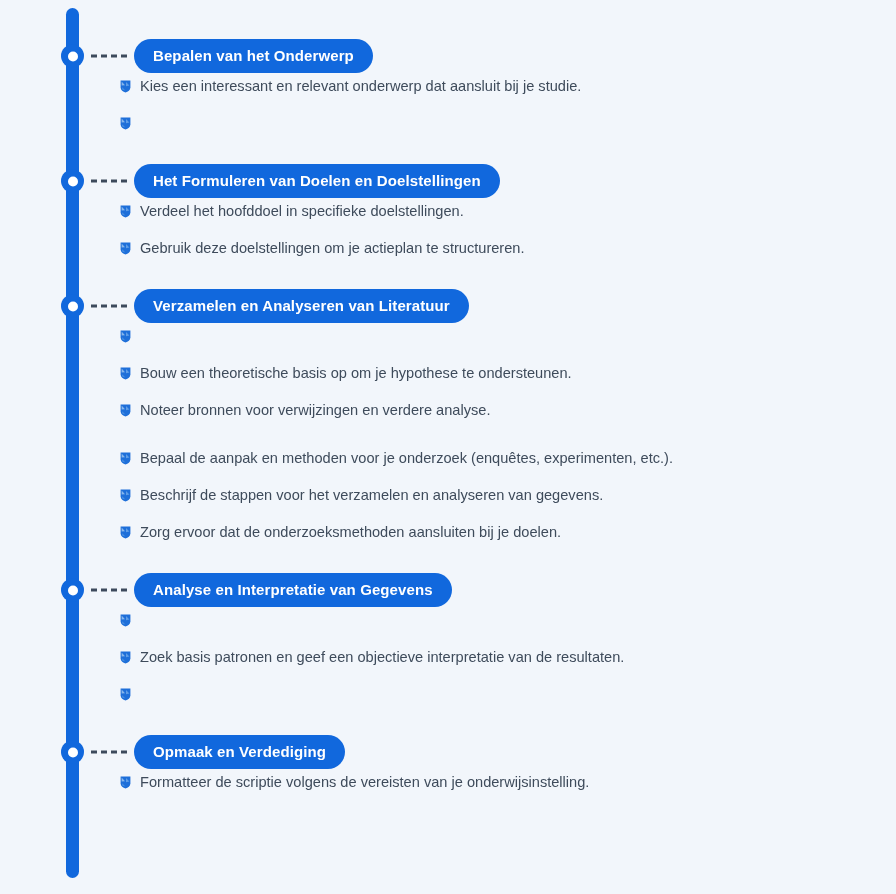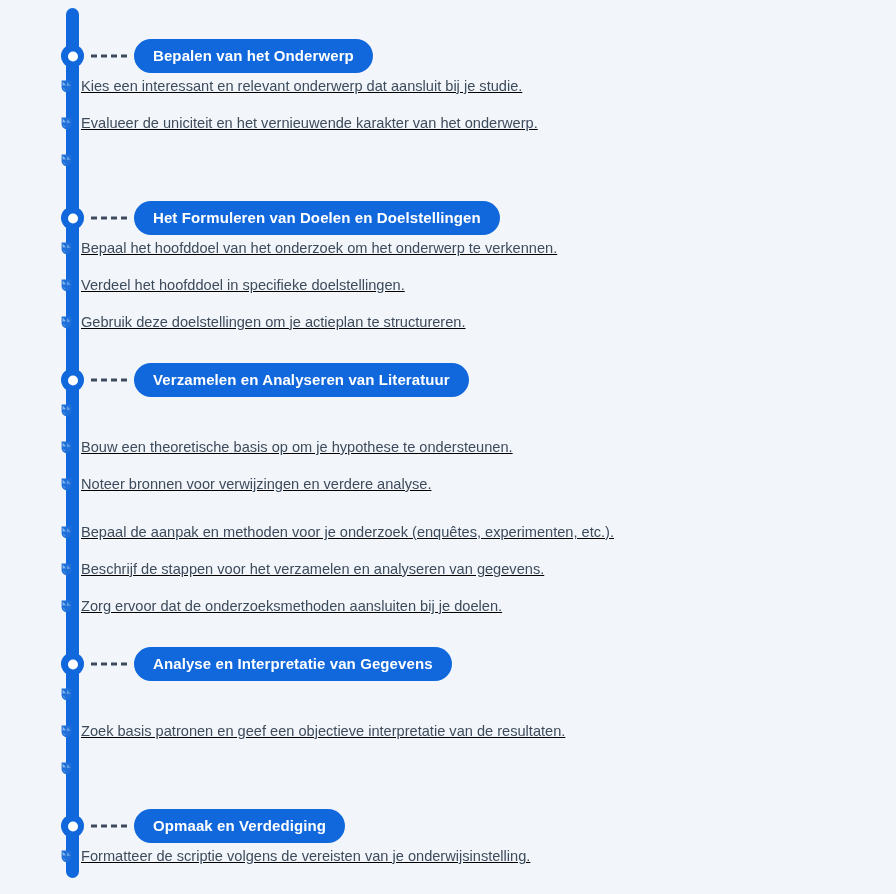--- a/index.html
+++ b/index.html
@@ -112,23 +112,22 @@
   .bullets {
     margin: 0;
     padding: 0;
     list-style: none;
   }
 
   .bullet {
     display: flex;
     align-items: flex-start;
     height: 37px;
-    padding-left: 61px;
+    padding-left: 120px;
     box-sizing: border-box;
-    text-decoration: underline;
   }
 
   .bullet-icon {
     flex: 0 0 auto;
     width: 11px;
     height: 13px;
     margin-top: 4px;
     margin-right: 9px;
   }
   .bullet-icon svg { display: block; }
@@ -177,31 +176,20 @@
           </li>
           <li class="bullet">
             <span class="bullet-icon">
               <svg viewBox="0 0 11 13" width="11" height="13" aria-hidden="true">
                 <path d="M0.6 0.6 H10.4 V7.2 C10.4 10.0 8.0 11.7 5.5 12.5 C3.0 11.7 0.6 10.0 0.6 7.2 Z" fill="#1e6fd9"></path>
                 <path d="M1.6 1.6 L5.0 5.2 L1.6 5.6 Z" fill="#9cc4ef" opacity="0.85"></path>
                 <path d="M6.0 2.0 L9.4 5.6 L6.0 6.2 Z" fill="#6ba6e8" opacity="0.85"></path>
                 <path d="M2.2 7.2 L5.4 10.6 L2.2 9.6 Z" fill="#5f9fe6" opacity="0.7"></path>
               </svg>
             </span>
-            <span class="bullet-text">Evalueer de uniciteit en het vernieuwende karakter van het onderwerp.</span>
-          </li>
-          <li class="bullet">
-            <span class="bullet-icon">
-              <svg viewBox="0 0 11 13" width="11" height="13" aria-hidden="true">
-                <path d="M0.6 0.6 H10.4 V7.2 C10.4 10.0 8.0 11.7 5.5 12.5 C3.0 11.7 0.6 10.0 0.6 7.2 Z" fill="#1e6fd9"></path>
-                <path d="M1.6 1.6 L5.0 5.2 L1.6 5.6 Z" fill="#9cc4ef" opacity="0.85"></path>
-                <path d="M6.0 2.0 L9.4 5.6 L6.0 6.2 Z" fill="#6ba6e8" opacity="0.85"></path>
-                <path d="M2.2 7.2 L5.4 10.6 L2.2 9.6 Z" fill="#5f9fe6" opacity="0.7"></path>
-              </svg>
-            </span>
           </li>
         </ul>
       </div>
       <div class="step step-2">
         <div class="step-head">
           <span class="node"></span>
           <span class="connector">
             <i></i>
             <i></i>
             <i></i>
@@ -212,31 +200,20 @@
         <ul class="bullets">
           <li class="bullet">
             <span class="bullet-icon">
               <svg viewBox="0 0 11 13" width="11" height="13" aria-hidden="true">
                 <path d="M0.6 0.6 H10.4 V7.2 C10.4 10.0 8.0 11.7 5.5 12.5 C3.0 11.7 0.6 10.0 0.6 7.2 Z" fill="#1e6fd9"></path>
                 <path d="M1.6 1.6 L5.0 5.2 L1.6 5.6 Z" fill="#9cc4ef" opacity="0.85"></path>
                 <path d="M6.0 2.0 L9.4 5.6 L6.0 6.2 Z" fill="#6ba6e8" opacity="0.85"></path>
                 <path d="M2.2 7.2 L5.4 10.6 L2.2 9.6 Z" fill="#5f9fe6" opacity="0.7"></path>
               </svg>
             </span>
-            <span class="bullet-text">Bepaal het hoofddoel van het onderzoek om het onderwerp te verkennen.</span>
-          </li>
-          <li class="bullet">
-            <span class="bullet-icon">
-              <svg viewBox="0 0 11 13" width="11" height="13" aria-hidden="true">
-                <path d="M0.6 0.6 H10.4 V7.2 C10.4 10.0 8.0 11.7 5.5 12.5 C3.0 11.7 0.6 10.0 0.6 7.2 Z" fill="#1e6fd9"></path>
-                <path d="M1.6 1.6 L5.0 5.2 L1.6 5.6 Z" fill="#9cc4ef" opacity="0.85"></path>
-                <path d="M6.0 2.0 L9.4 5.6 L6.0 6.2 Z" fill="#6ba6e8" opacity="0.85"></path>
-                <path d="M2.2 7.2 L5.4 10.6 L2.2 9.6 Z" fill="#5f9fe6" opacity="0.7"></path>
-              </svg>
-            </span>
             <span class="bullet-text">Verdeel het hoofddoel in specifieke doelstellingen.</span>
           </li>
           <li class="bullet">
             <span class="bullet-icon">
               <svg viewBox="0 0 11 13" width="11" height="13" aria-hidden="true">
                 <path d="M0.6 0.6 H10.4 V7.2 C10.4 10.0 8.0 11.7 5.5 12.5 C3.0 11.7 0.6 10.0 0.6 7.2 Z" fill="#1e6fd9"></path>
                 <path d="M1.6 1.6 L5.0 5.2 L1.6 5.6 Z" fill="#9cc4ef" opacity="0.85"></path>
                 <path d="M6.0 2.0 L9.4 5.6 L6.0 6.2 Z" fill="#6ba6e8" opacity="0.85"></path>
                 <path d="M2.2 7.2 L5.4 10.6 L2.2 9.6 Z" fill="#5f9fe6" opacity="0.7"></path>
               </svg>

